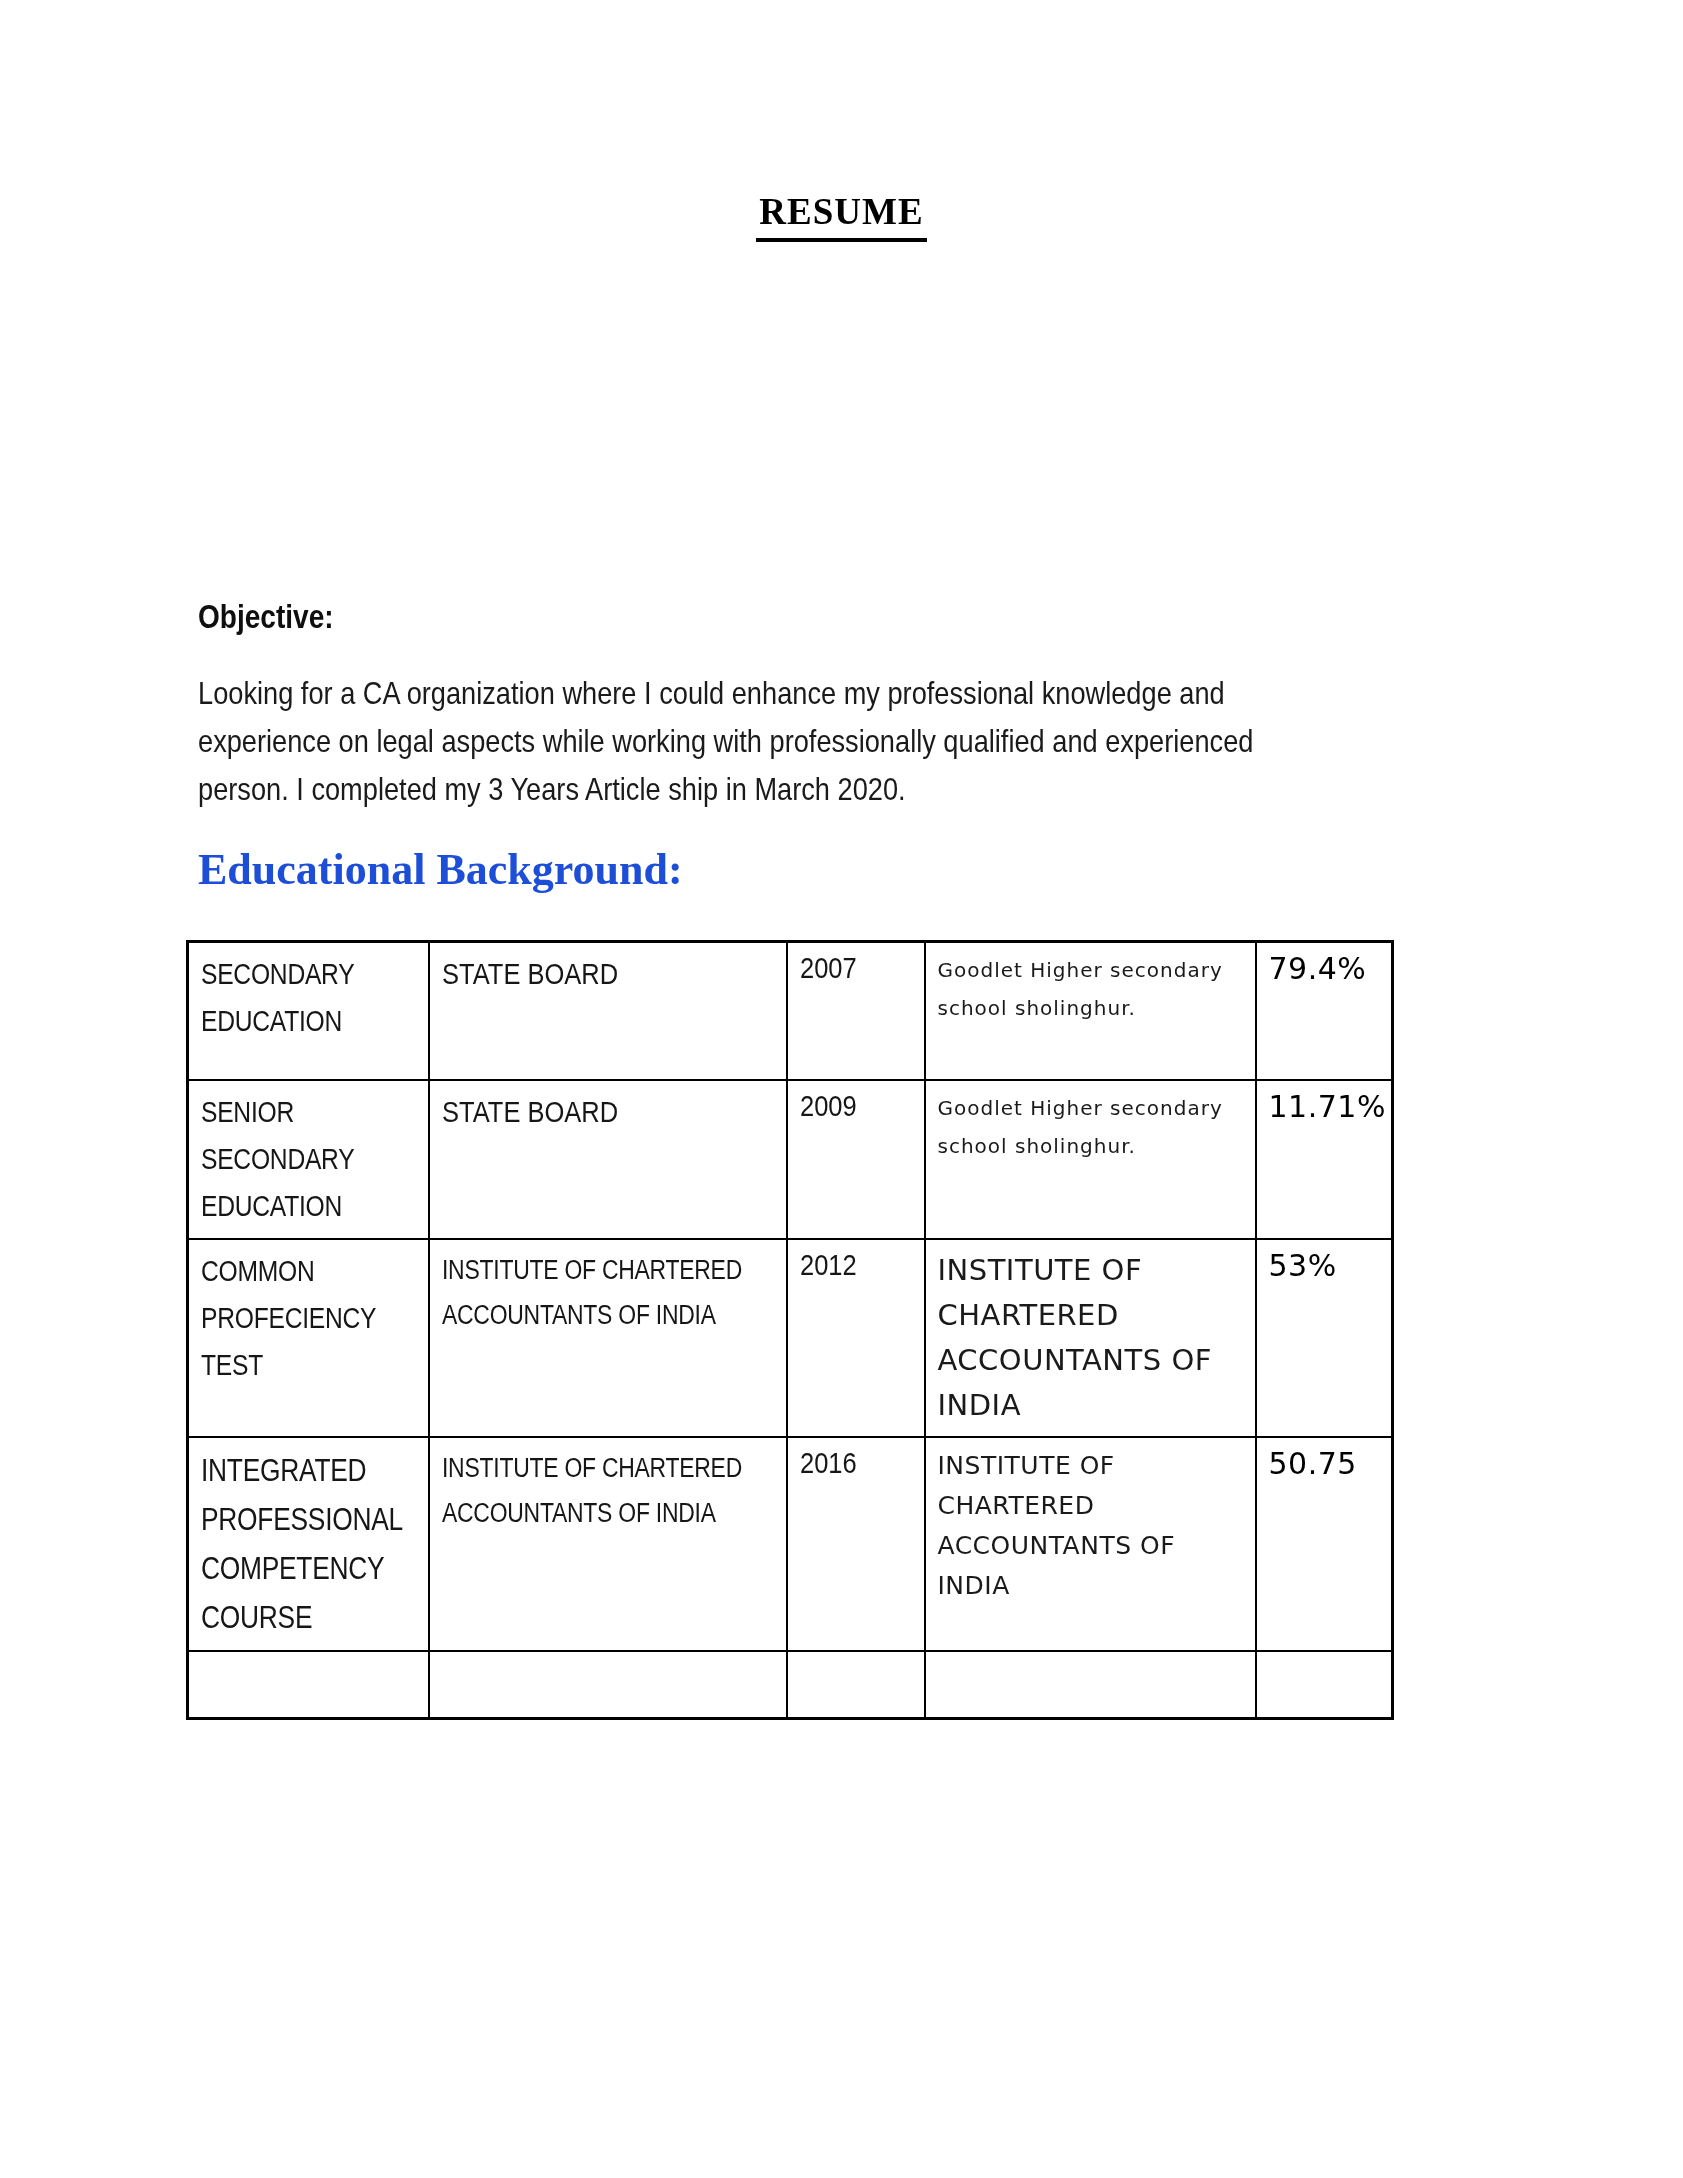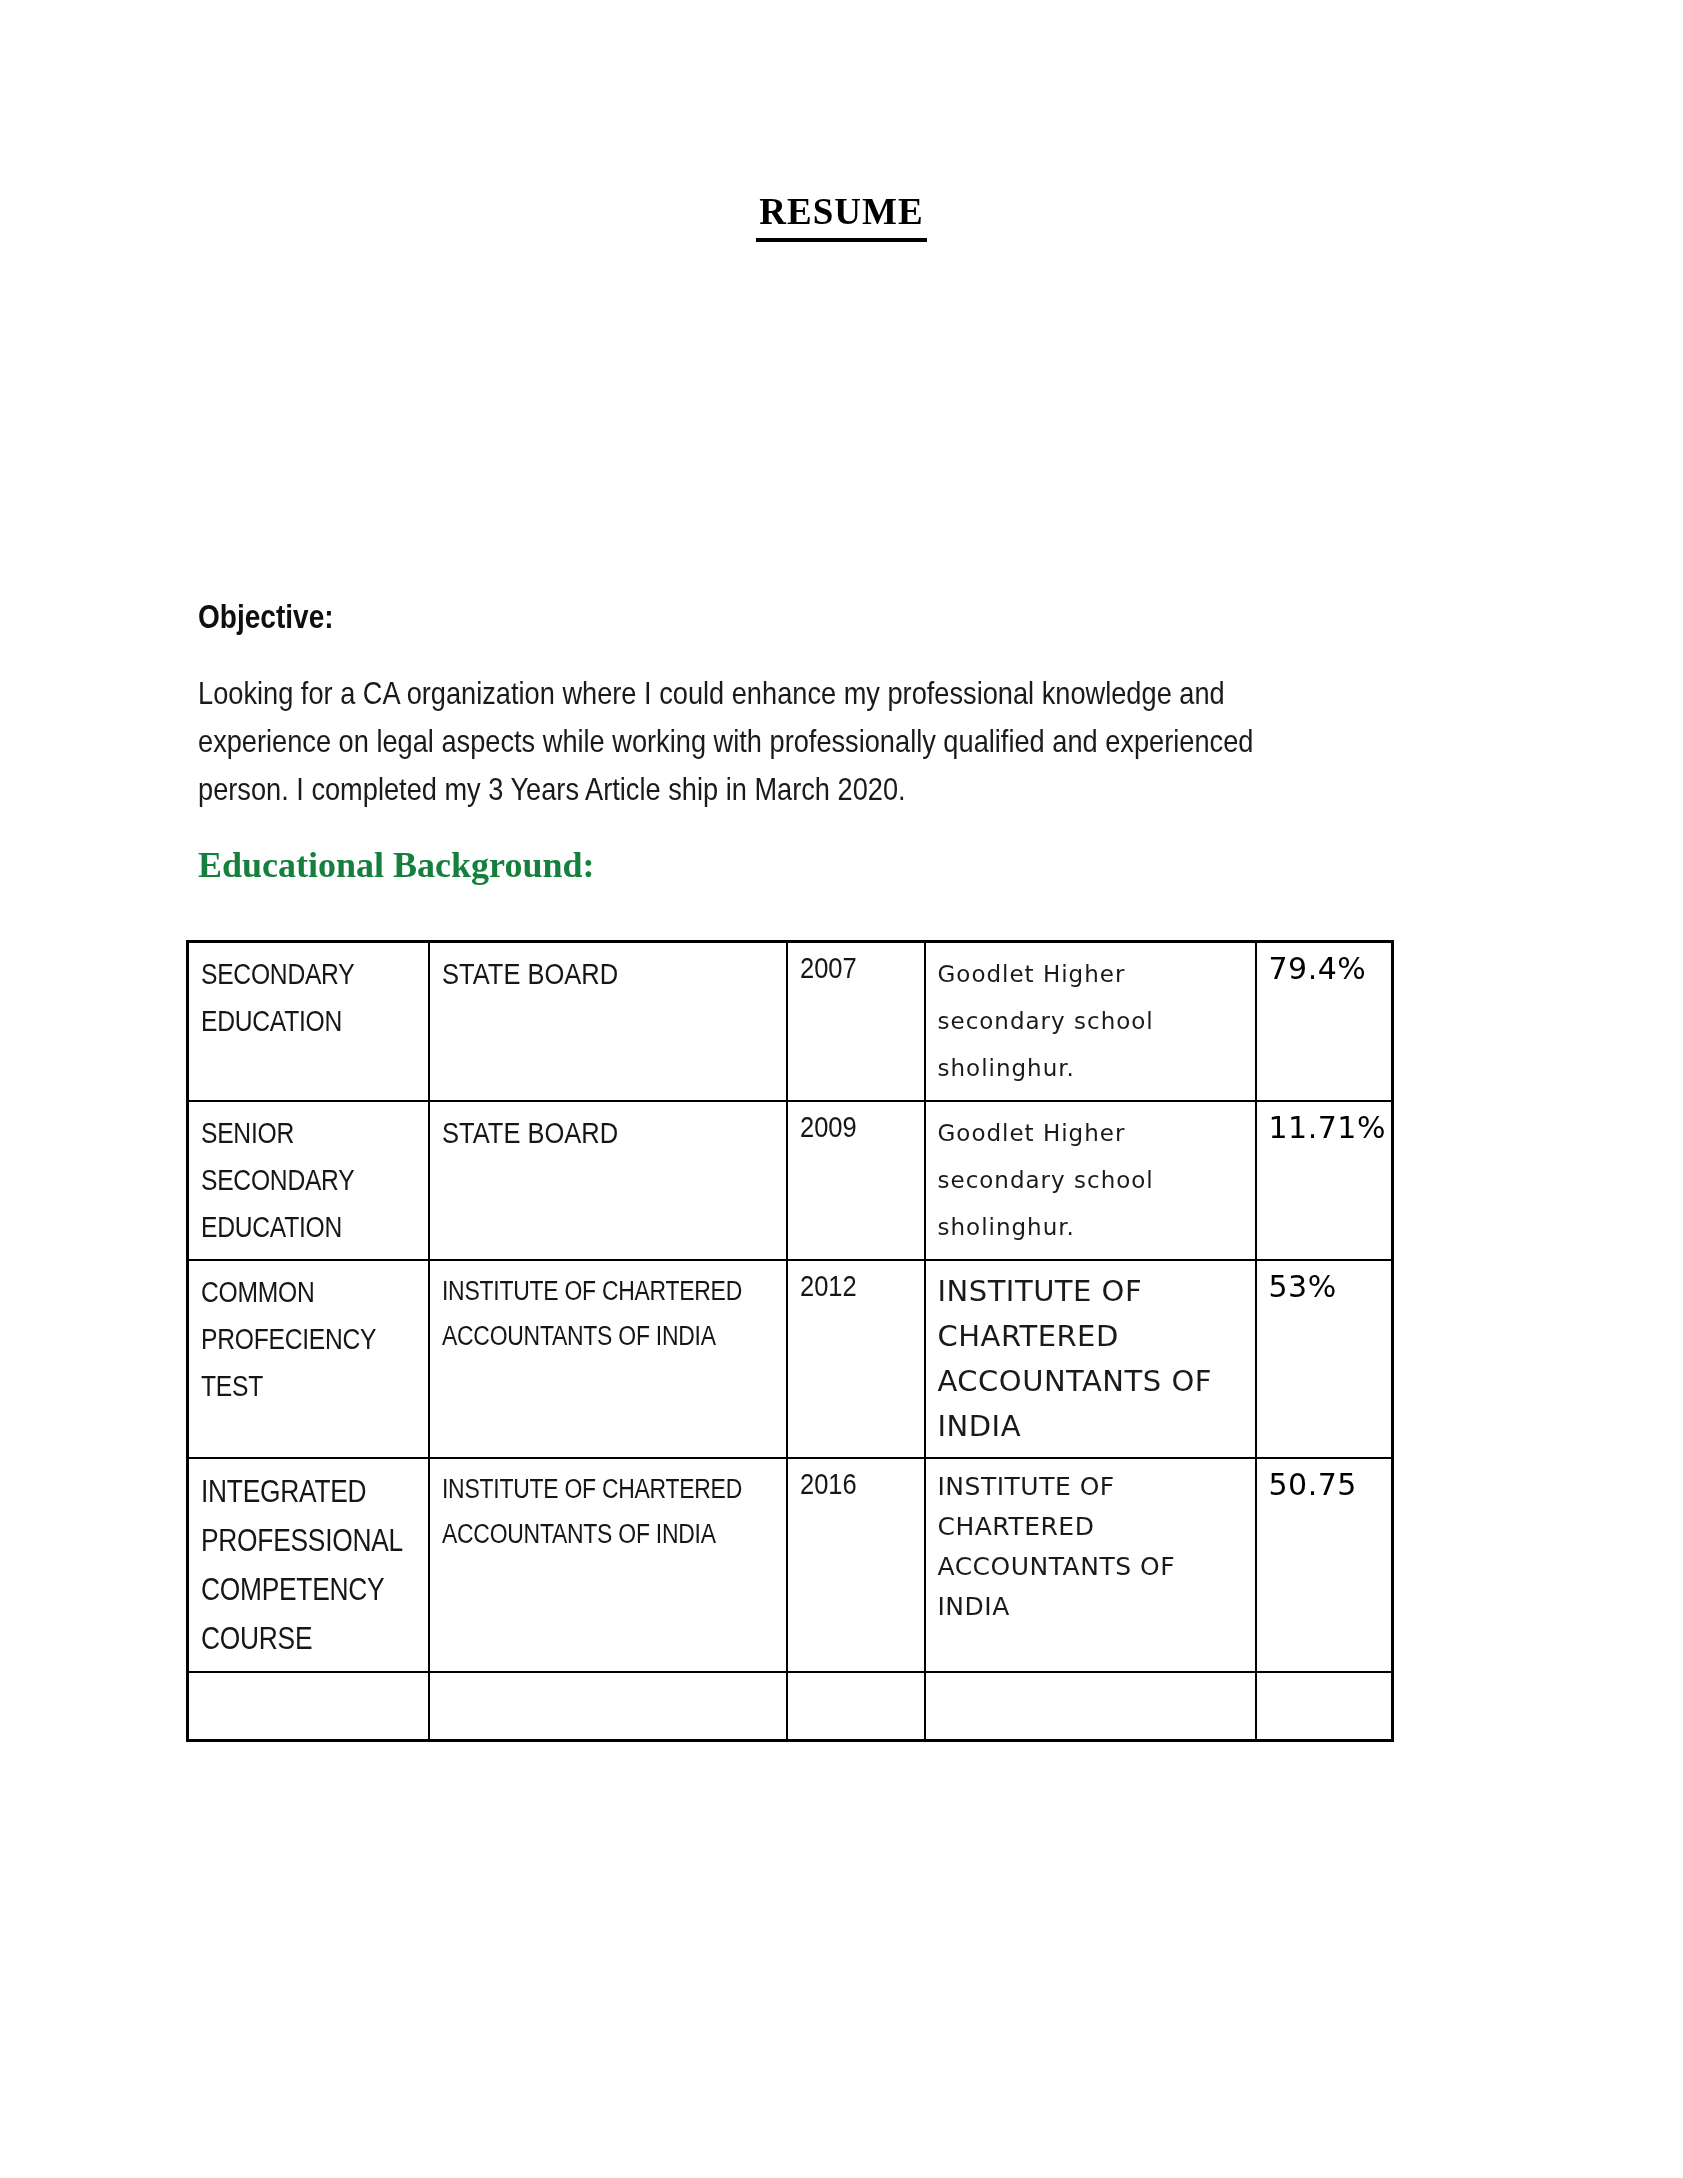--- a/index.html
+++ b/index.html
@@ -64,22 +64,22 @@
     white-space: nowrap;
   }
 
   
   .edu-heading {
     position: absolute;
     top: 844px;
     left: 198px;
     font-family: "Liberation Serif", serif;
     font-weight: bold;
-    font-size: 36px;
-    color: #15803d;
+    font-size: 44px;
+    color: #1d4ed8;
     white-space: nowrap;
   }
 
   
   table.edu-table {
     position: absolute;
     top: 940px;
     left: 186px;
     width: 1204px;
     border-collapse: collapse;
@@ -120,22 +120,22 @@
   
   .cell-course      { font-size: 29px; line-height: 47px; letter-spacing: -0.3px; }
   .cell-course-big  { font-size: 31px; line-height: 49px; letter-spacing: -0.3px; }
   .cell-board       { font-size: 30px; line-height: 46px; }
   .cell-board-sm    { font-size: 27px; line-height: 45px; letter-spacing: -0.3px; }
   .cell-year        { font-size: 30px; }
 
   
   .cell-inst {
     font-family: "DejaVu Sans", sans-serif;
-    font-size: 23px;
-    line-height: 47px;
+    font-size: 20px;
+    line-height: 38px;
     letter-spacing: 1px;
     color: #1a1a1a;
   }
   .cell-inst-caps {
     font-family: "DejaVu Sans", sans-serif;
     font-size: 29px;
     line-height: 45px;
     letter-spacing: 0.5px;
     color: #1a1a1a;
   }

